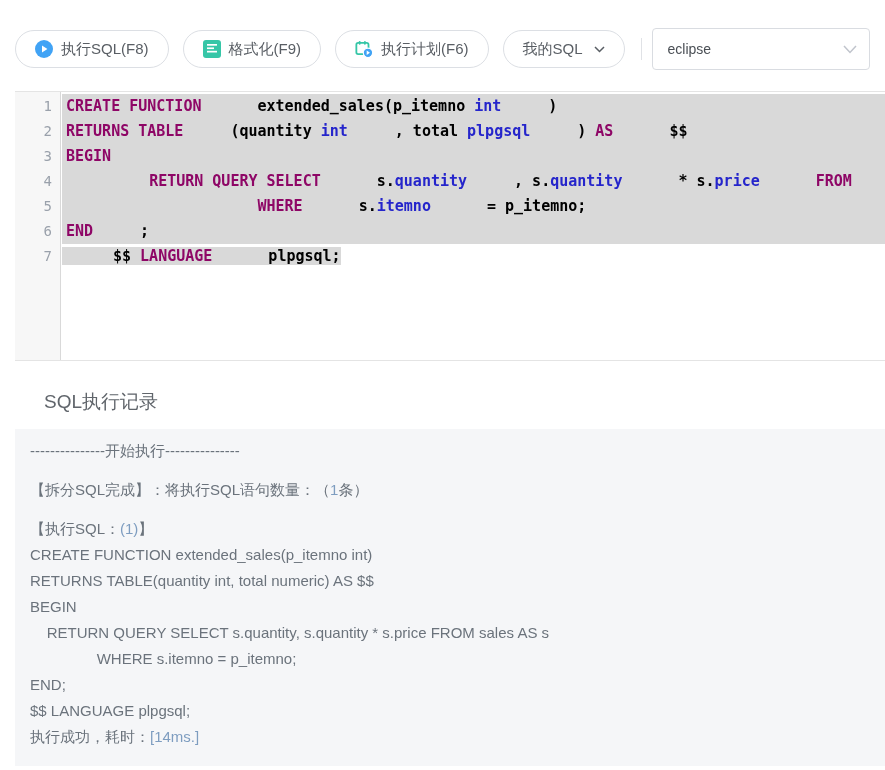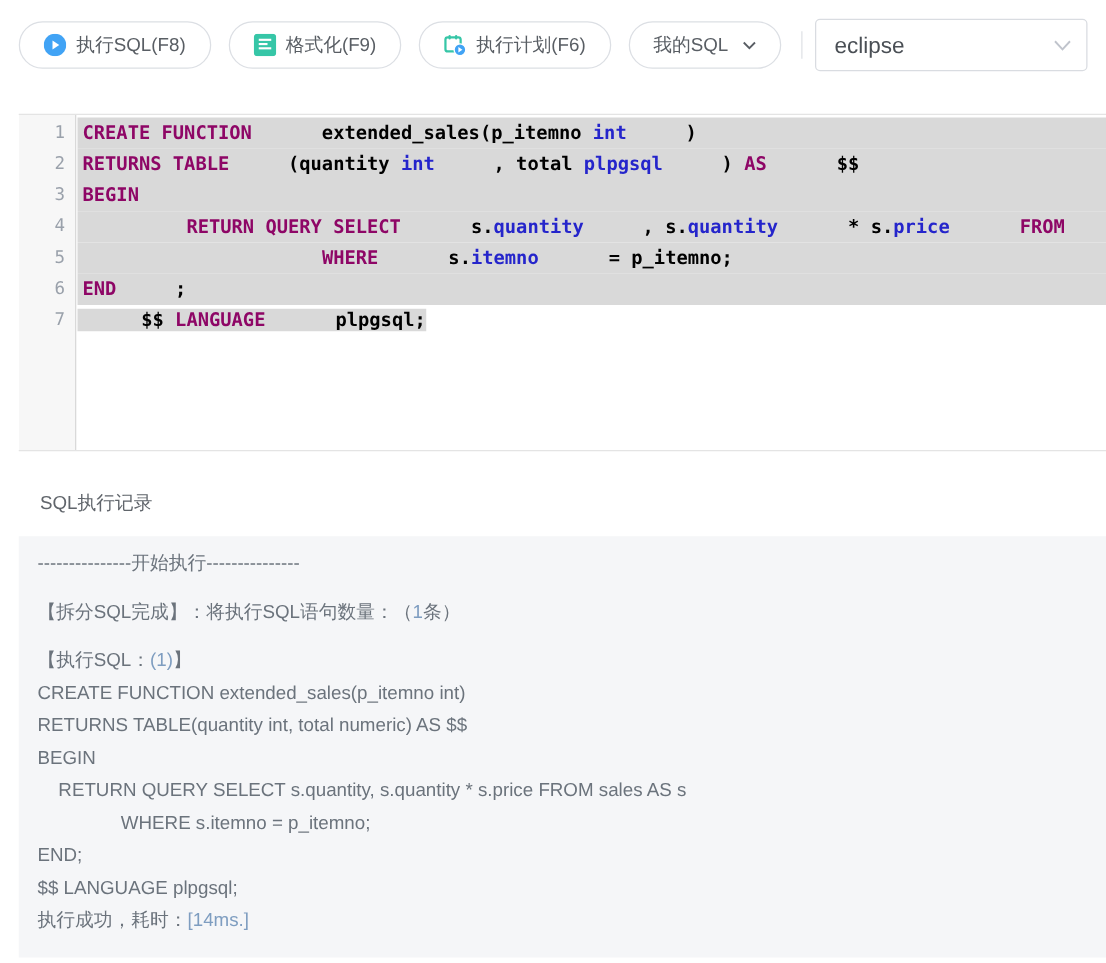--- a/index.html
+++ b/index.html
@@ -7,35 +7,35 @@
     --keyword:#8e0666; --type_blue:#2525cb; --selection:#d9d9d9;
     --console_bg:#f5f6f8; --console_text:#6b737c; --console_num:#7e9dc0;
   }
   *{box-sizing:border-box;}
   html,body{margin:0;padding:0;}
   body{
     width:885px;height:770px;position:relative;background:#fff;overflow:hidden;
     font-family:"Liberation Sans","DejaVu Sans",sans-serif;
   }
   
-  .toolbar{position:absolute;left:15px;top:14px;right:15px;height:44px;display:flex;align-items:center;}
+  .toolbar{position:absolute;left:15px;top:27px;right:15px;height:44px;display:flex;align-items:center;}
   .tb-btn{
     height:38px;border:1px solid #dcdfe4;border-radius:19px;background:#fff;
     display:inline-flex;align-items:center;gap:8px;padding:0 19px;
     font-size:15px;color:#595e64;margin-right:14px;cursor:pointer;white-space:nowrap;
     font-family:inherit;
   }
   .tb-btn .icon{display:inline-flex;width:18px;height:18px;flex:none;}
   .tb-btn .icon svg{width:100%;height:100%;}
   .chev{display:inline-flex;margin-left:3px;}
   .tb-divider{width:1px;height:22px;background:#e0e2e6;margin:0 10px 0 2px;flex:none;}
   .theme-select{
     width:218px;height:42px;border:1px solid #d9dce1;border-radius:4px;background:#fff;
     display:flex;align-items:center;justify-content:space-between;
-    padding:0 12px 0 15px;font-size:18px;color:#4a4f55;cursor:pointer;flex:none;
+    padding:0 12px 0 15px;font-size:14px;color:#4a4f55;cursor:pointer;flex:none;
   }
   
   .editor{
     position:absolute;left:15px;top:91px;width:870px;height:270px;background:#fff;
     border-top:1px solid #e4e4e4;border-bottom:1px solid #e4e4e4;
     font-family:"DejaVu Sans Mono","Liberation Mono",monospace;
     font-size:15px;font-weight:bold;overflow:hidden;
   }
   .gutter-col{position:absolute;left:0;top:0;bottom:0;width:46px;background:#f7f7f7;border-right:1px solid #d9d9d9;}
   .code-lines{position:relative;padding-top:2px;}
@@ -45,21 +45,21 @@
     color:#9aa1ab;font-size:14px;font-weight:normal;
   }
   .code-cell{flex:1;white-space:pre;margin-left:1px;}
   .code-cell.sel-full{background:var(--selection);}
   .code-text{padding-left:4px;}
   .code-text.sel-text{background:var(--selection);}
   .kw{color:var(--keyword);text-align:right;}
   .type{color:var(--type_blue);}
   .plain{color:#000;padding-left:47px;}
   
-  .tabbar{position:absolute;left:15px;top:378px;height:48px;display:flex;font-size:15px;}
+  .tabbar{position:absolute;left:27px;top:378px;height:48px;display:flex;font-size:19px;}
   .tab{
     padding:0 17px;display:flex;align-items:center;color:#60656b;cursor:pointer;
     margin-right:4px;white-space:nowrap;
   }
   .tab.active{background:#eff0f5;color:var(--tab_active);}
   
   .console{
     position:absolute;left:15px;top:429px;width:870px;height:337px;
     background:var(--console_bg);
     font-family:Liberation Sans, sans-serif;font-size:15px;

